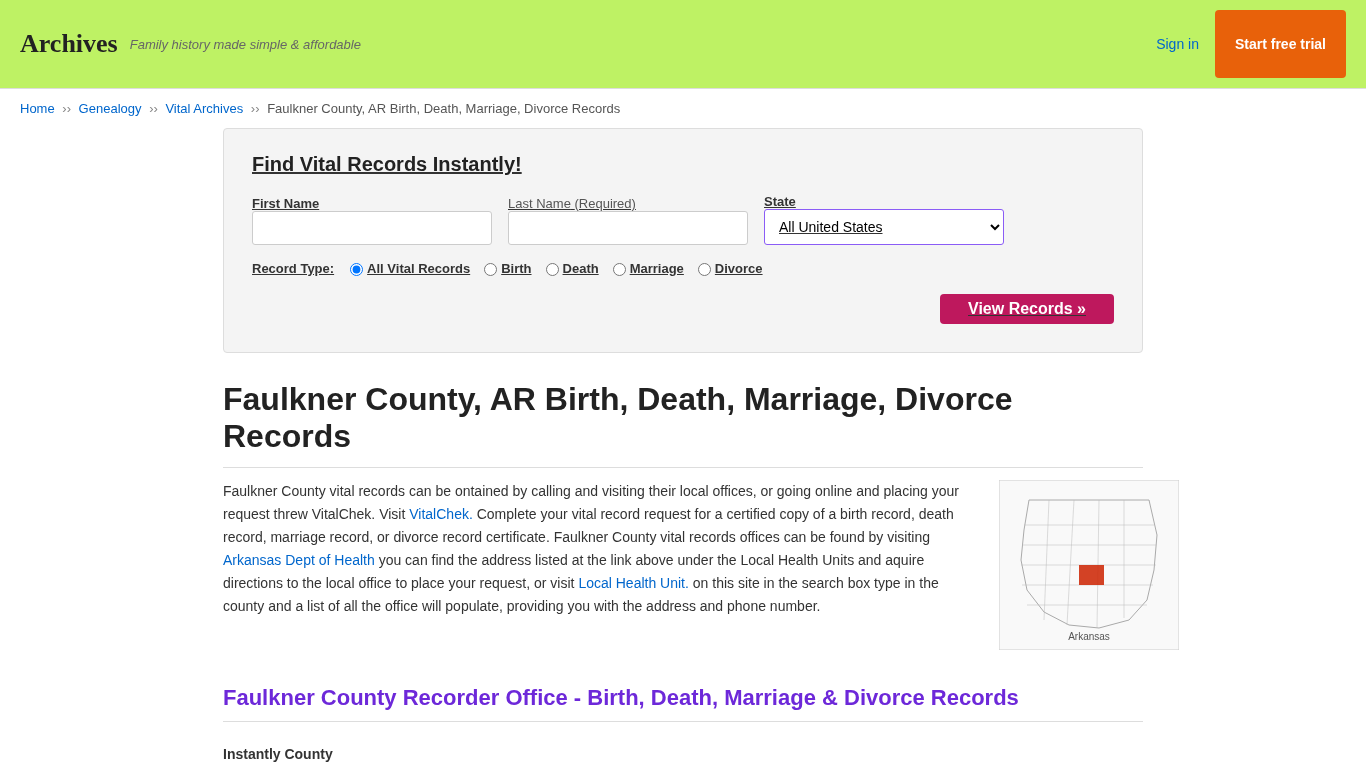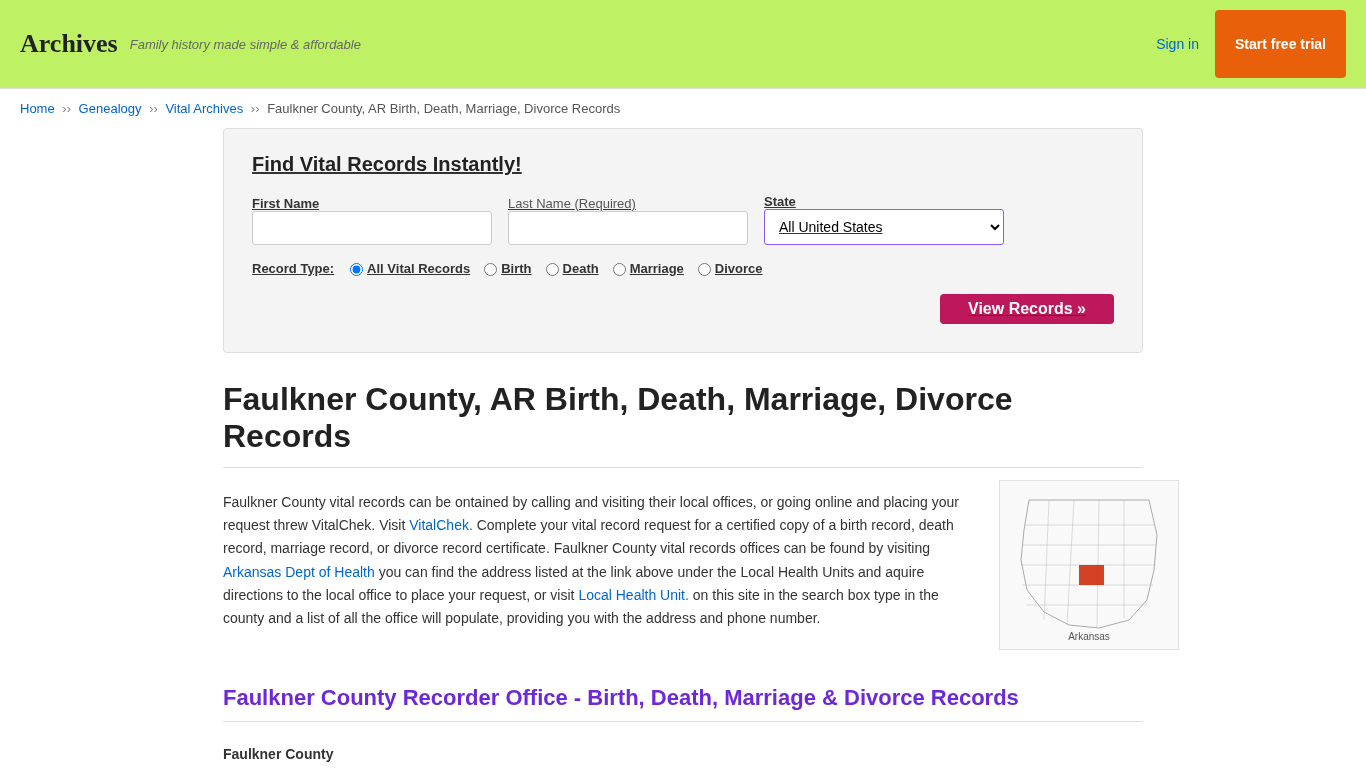--- a/index.html
+++ b/index.html
@@ -176,21 +176,20 @@
       margin-bottom: 12px;
       border-bottom: 1px solid #ddd;
       padding-bottom: 12px;
     }
 
     
     #content-section {
       display: flex;
       gap: 24px;
       margin-bottom: 32px;
-      align-items: center;
     }
     #content-text {
       flex: 1;
       font-size: 14px;
       line-height: 1.65;
       color: #333;
     }
     #content-text a {
       color: #0066cc;
       text-decoration: none;
@@ -334,19 +333,19 @@
         <rect x="80" y="85" width="25" height="20" fill="#cc2200" opacity="0.85"></rect>
 
         <text x="90" y="160" text-anchor="middle" font-size="10" fill="#555">Arkansas</text>
       </svg>
     </div>
   </div>
 
   <div id="recorder-section">
     <h3>Faulkner County Recorder Office - Birth, Death, Marriage &amp; Divorce Records</h3>
     <div class="office-info">
-      <div class="office-name">Faulkner County</div>
+      <div class="office-name">Instantly County</div>
       <div>PO Box 9</div>
 
     </div>
   </div>
 
 </div>
 
 </body></html>

